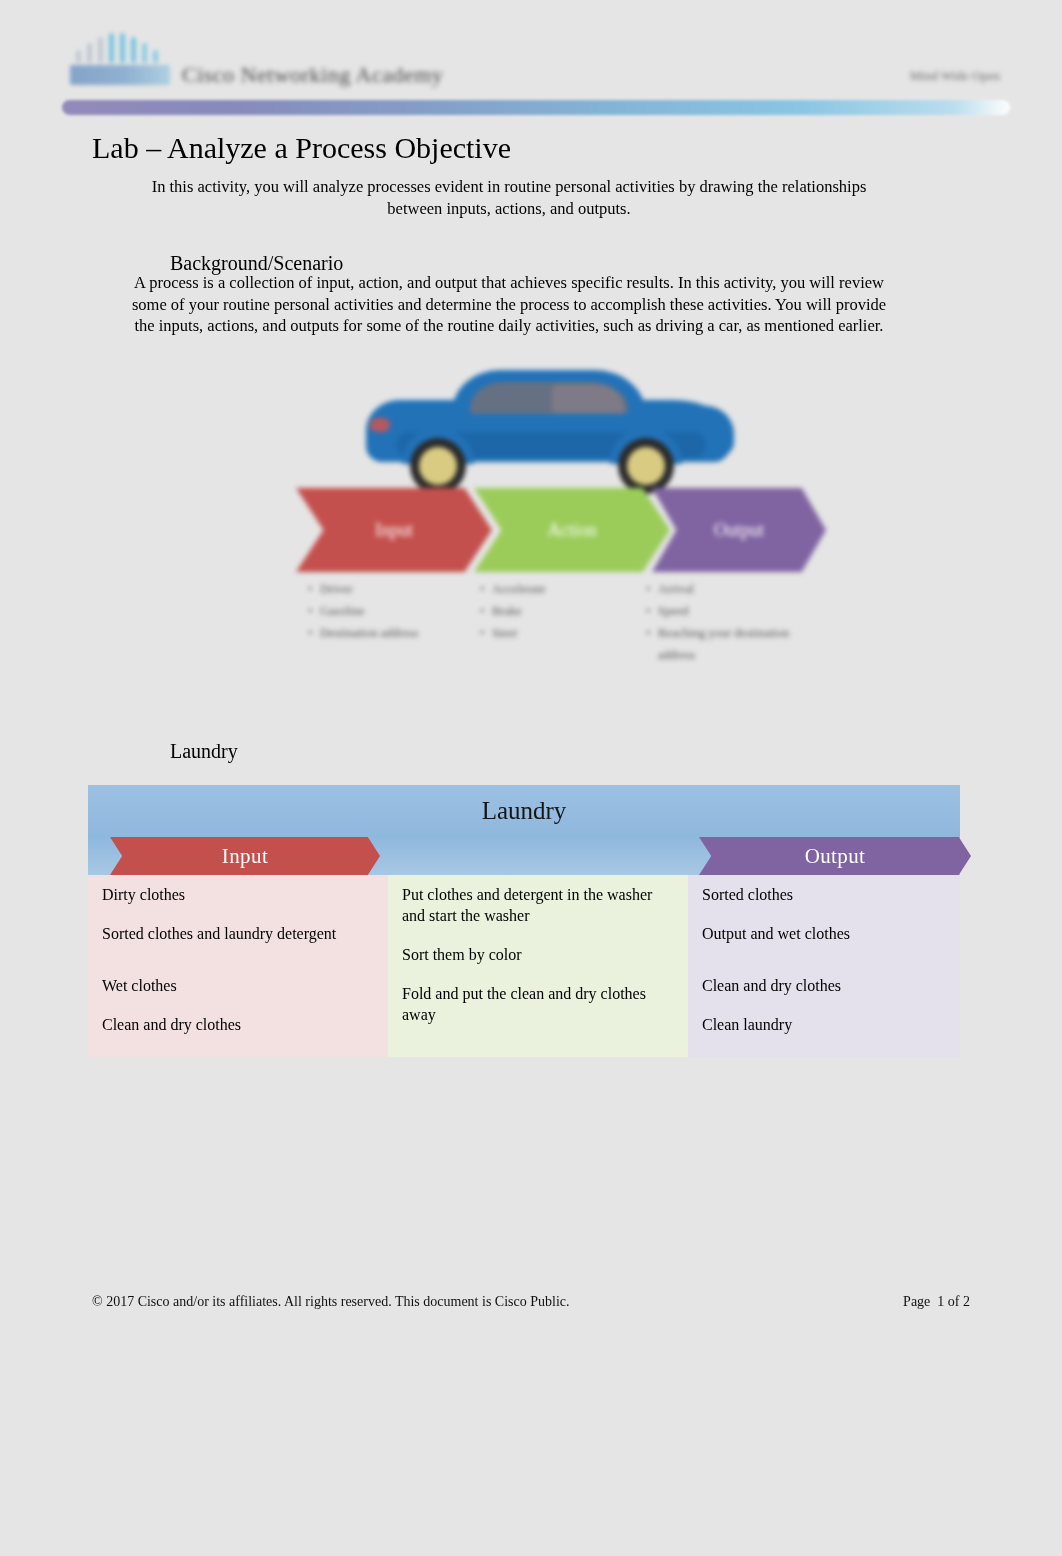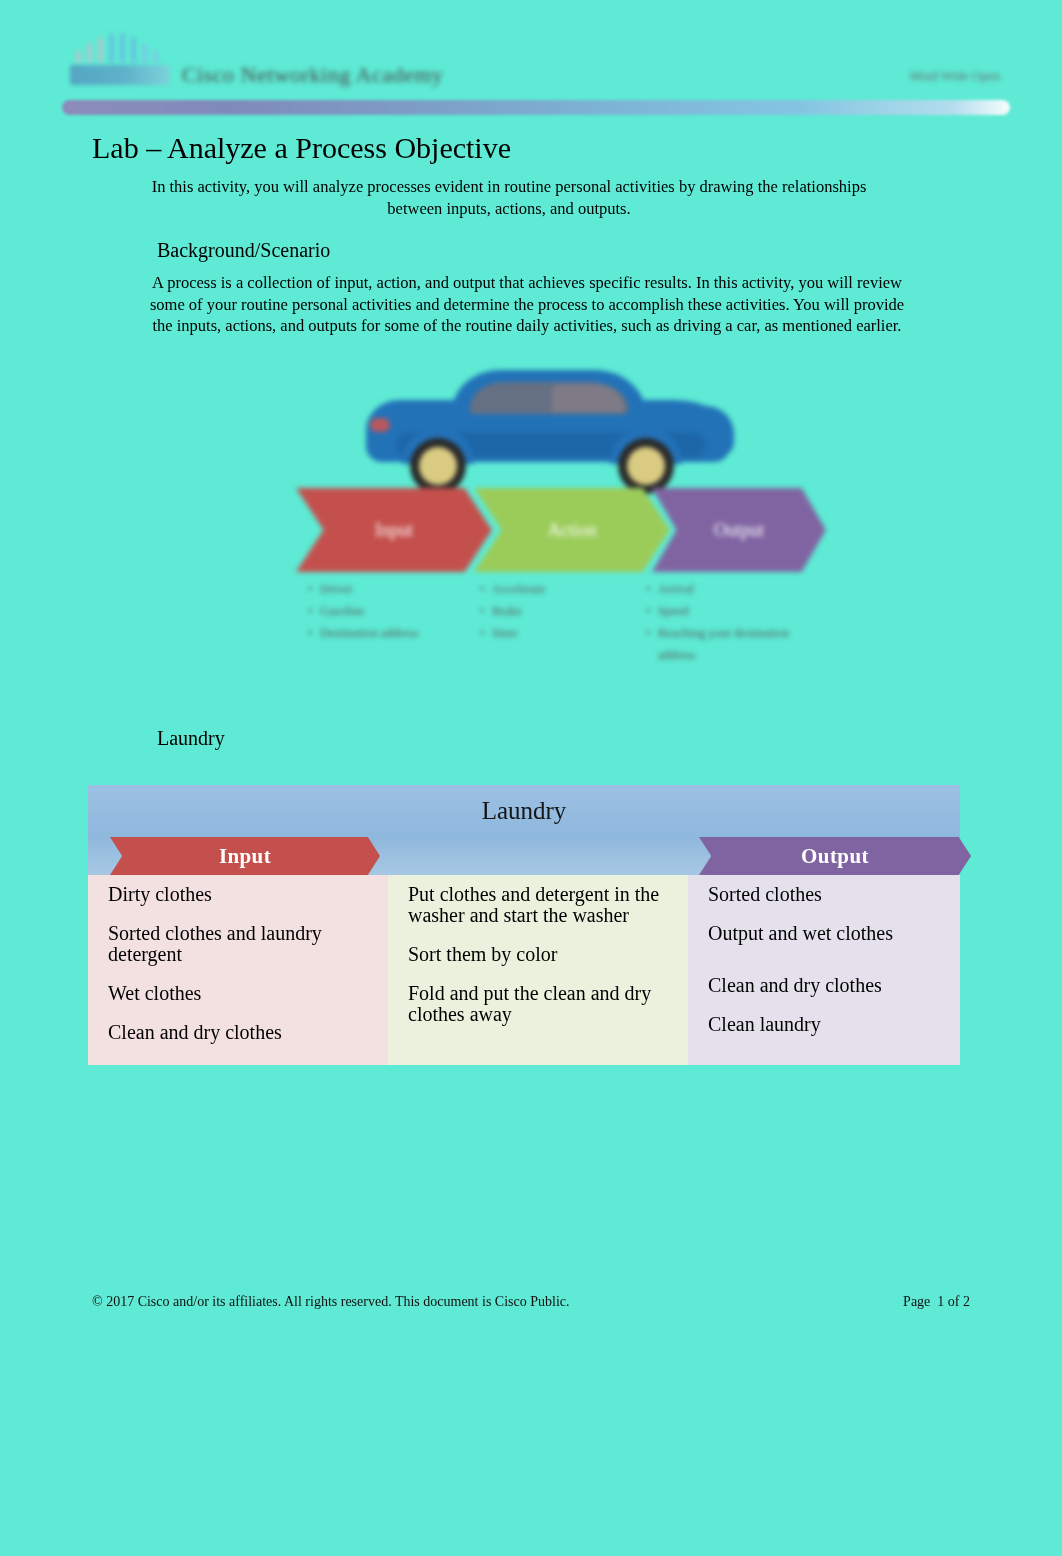--- a/index.html
+++ b/index.html
@@ -14,21 +14,21 @@
     font-family: "Liberation Serif", "DejaVu Serif", serif;
     color: #000000;
     overflow: hidden;
   }
 
   .page {
     position: absolute;
     left: 0; top: 0;
     width: 1062px;
     height: 1556px;
-    background: #5eead4;
+    background: #e5e5e5;
   }
 
   
   .hdr {
     position: absolute;
     left: 0; top: 0;
     width: 1062px;
     height: 122px;
   }
   .hdr-logo {
@@ -122,25 +122,25 @@
     position: absolute;
     font-size: 16.5px;
     line-height: 21.5px;
     text-align: center;
   }
   .p-intro { left: 126px; top: 176px; width: 766px; }
   .h2 {
     position: absolute;
     font-size: 20px;
     line-height: 24px;
-    margin: 0;
+    margin: 13px;
     font-weight: normal;
   }
   .h2-bg { left: 157px; top: 238px; }
-  .p-bg { left: 144px; top: 272px; width: 766px; }
+  .p-bg { left: 126px; top: 272px; width: 766px; }
   .h2-laundry { left: 157px; top: 726px; }
   .p-laundry { left: 126px; top: 760px; width: 766px; }
 
   
   .figure {
     position: absolute;
     left: 288px;
     top: 366px;
     width: 540px;
     height: 340px;
@@ -295,21 +295,20 @@
     display: flex;
     align-items: center;
     justify-content: center;
     font-size: 25px;
     color: #151515;
   }
   .tbl-headrow {
     position: relative;
     height: 38px;
     background: linear-gradient(180deg,#8fb8dd 0%, #a7c8e4 100%);
-    font-weight: bold;
   }
   .hchev {
     position: absolute;
     top: 0;
     height: 38px;
     display: flex;
     align-items: center;
     justify-content: center;
     color: #ffffff;
     font-size: 21px;
@@ -320,22 +319,22 @@
   .hchev.h2c { left: 296px; width: 288px; background: #9bcc5a; }
   .hchev.h3c { left: 611px; width: 272px; background: #8064a2; }
 
   .tbl-body { display: flex; }
   .col { box-sizing: border-box; }
   .col-input  { width: 300px; background: #f3e1e1; }
   .col-action { width: 300px; background: #eaf2de; }
   .col-output { width: 272px; background: #e4e1ec; }
   .cell {
     box-sizing: border-box;
-    padding: 9px 12px 9px 20px;
-    font-size: 20px;
+    padding: 9px 12px 9px 14px;
+    font-size: 16px;
     line-height: 21px;
     min-height: 32px;
   }
   .cell.r0 { min-height: 31px; }
   .cell.r1 { min-height: 52px; }
   .cell.r2 { min-height: 31px; }
   .cell.r3 { min-height: 52px; }
 
   
   .footer {

